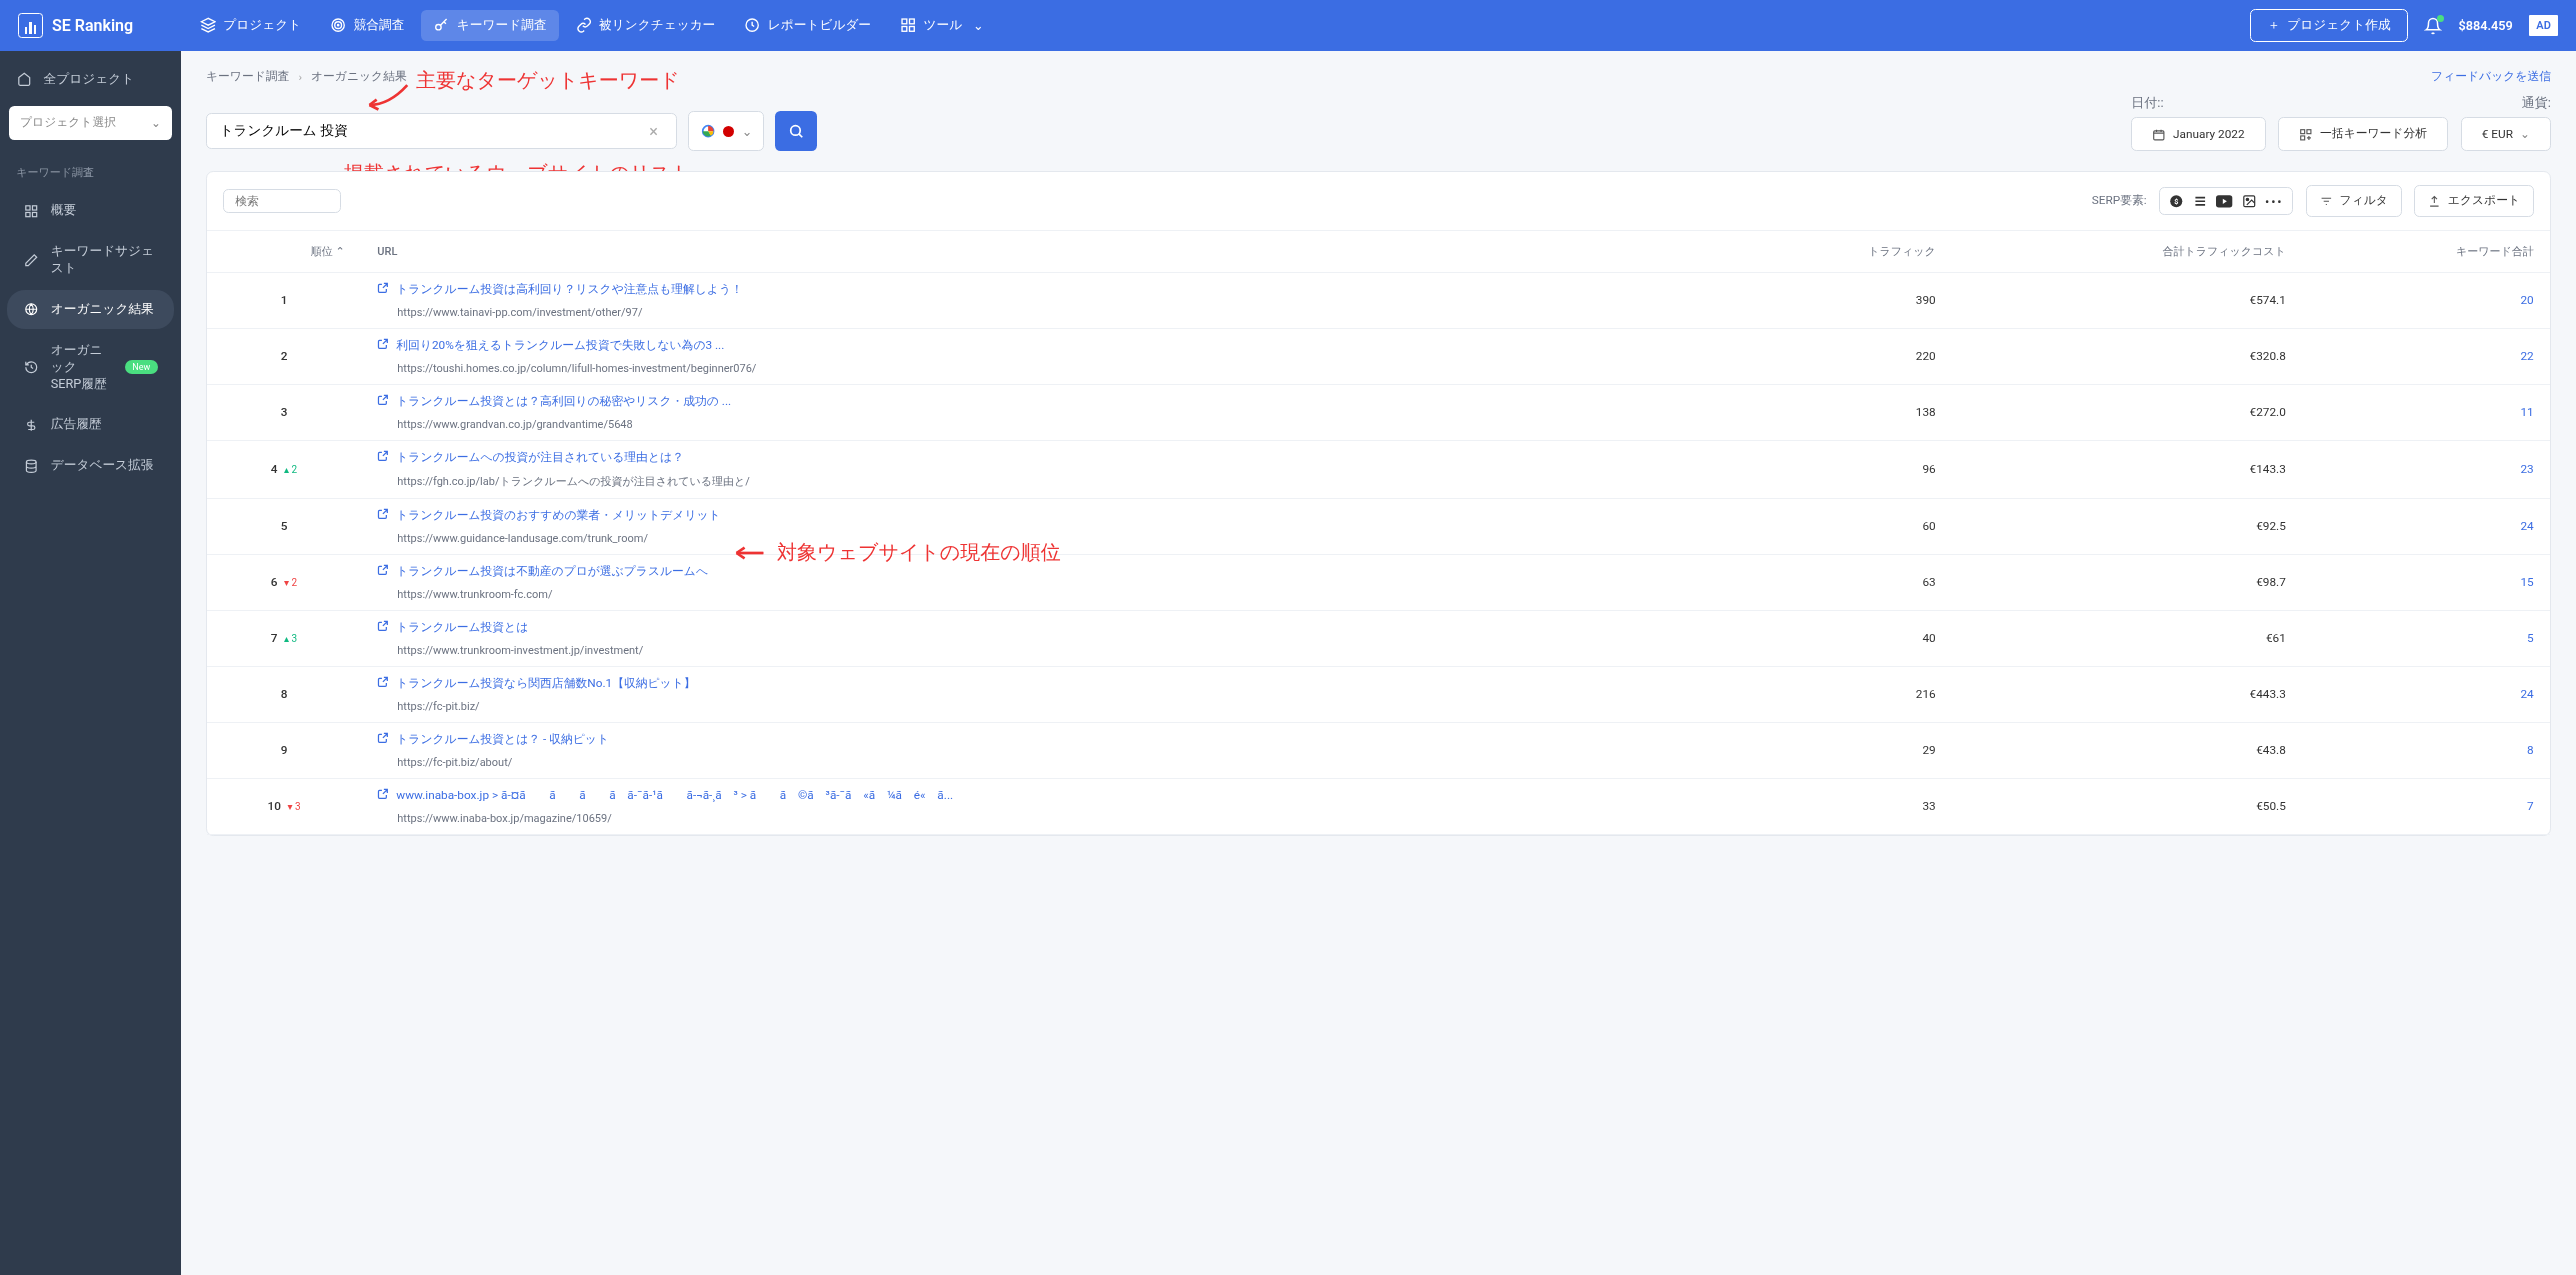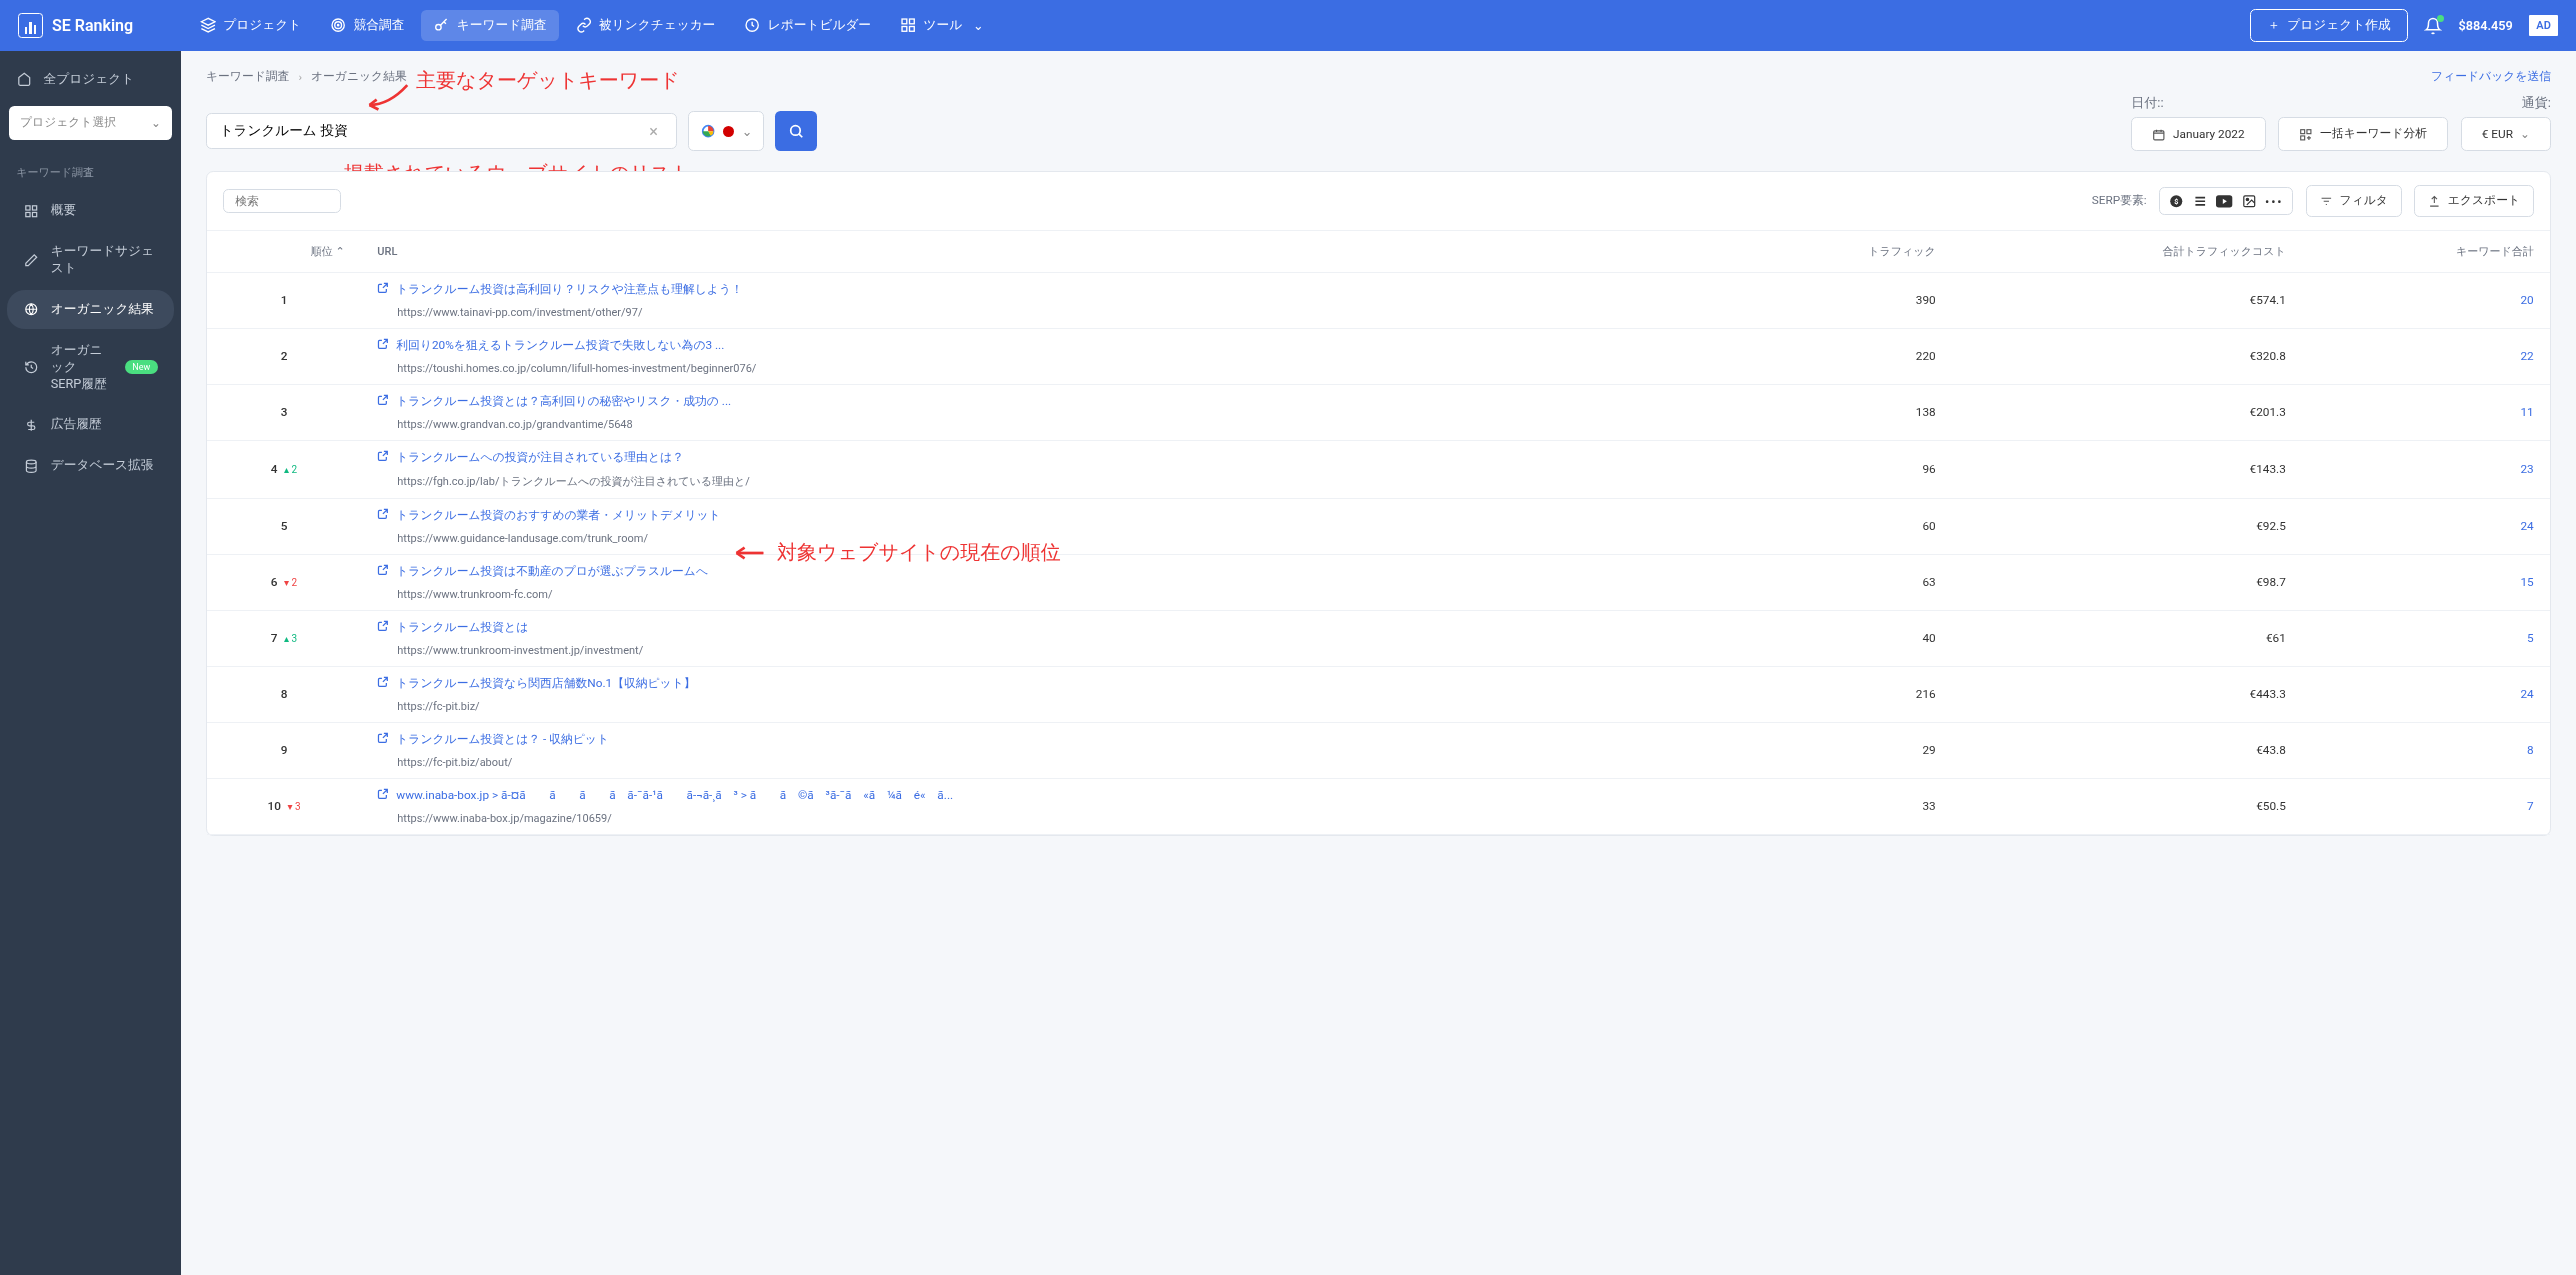--- a/index.html
+++ b/index.html
@@ -421,21 +421,21 @@
                 <span class="ext-icon">
                   <svg width="11.8" height="11.8" viewBox="0 0 24 24" fill="none" stroke="currentColor" stroke-width="2.5">
                     <path d="M14 3h7v7M21 3l-9 9M19 14v5a2 2 0 01-2 2H5a2 2 0 01-2-2V7a2 2 0 012-2h5"></path>
                   </svg>
                 </span>
                 <span class="url-title">トランクルーム投資とは？高利回りの秘密やリスク・成功の ...</span>
               </div>
               <div class="url-path">https://www.grandvan.co.jp/grandvantime/5648</div>
             </td>
             <td class="num">138</td>
-            <td class="num">€201.3</td>
+            <td class="num">€272.0</td>
             <td class="num"><span class="kw-total">11</span></td>
           </tr>
           <tr>
             <td class="col-pos"><span class="pos-num">4</span> <span class="pos-change-up">▴ 2</span></td>
             <td class="col-url">
               <div class="url-title-row">
                 <span class="ext-icon">
                   <svg width="11.8" height="11.8" viewBox="0 0 24 24" fill="none" stroke="currentColor" stroke-width="2.5">
                     <path d="M14 3h7v7M21 3l-9 9M19 14v5a2 2 0 01-2 2H5a2 2 0 01-2-2V7a2 2 0 012-2h5"></path>
                   </svg>

